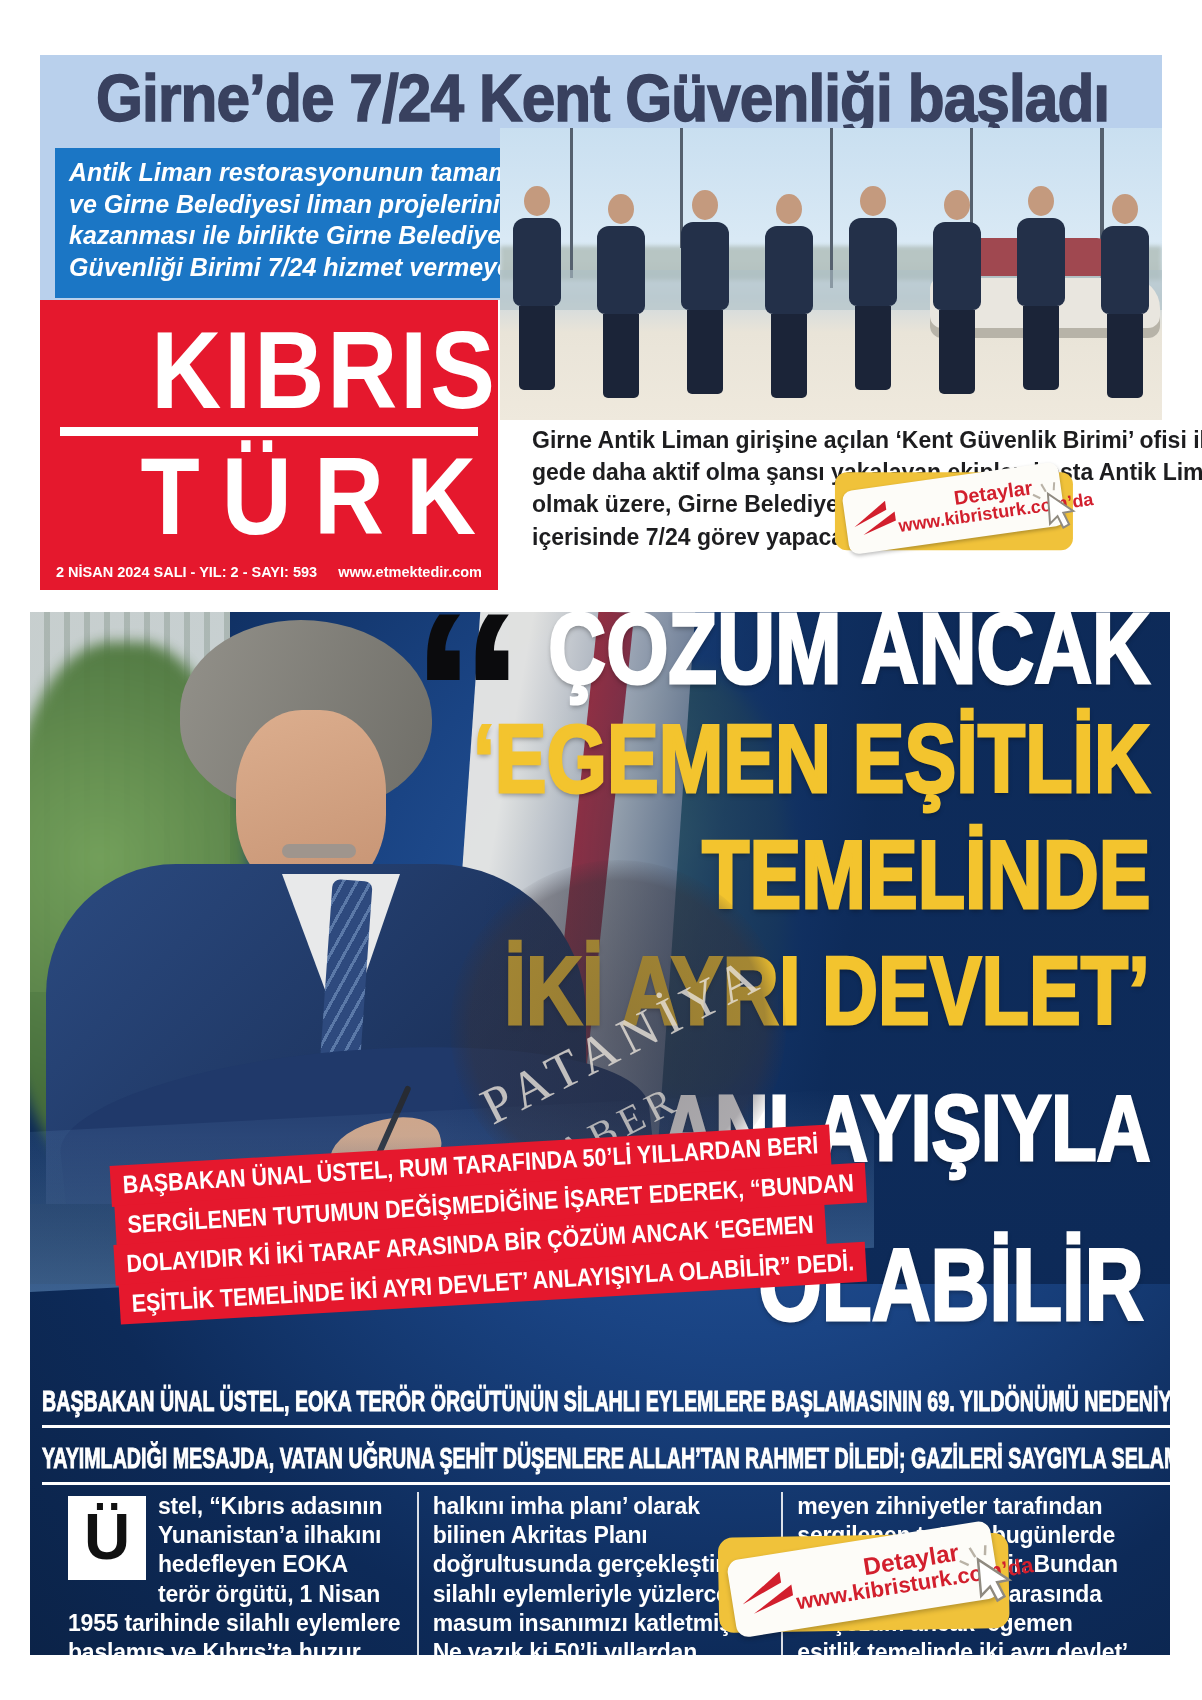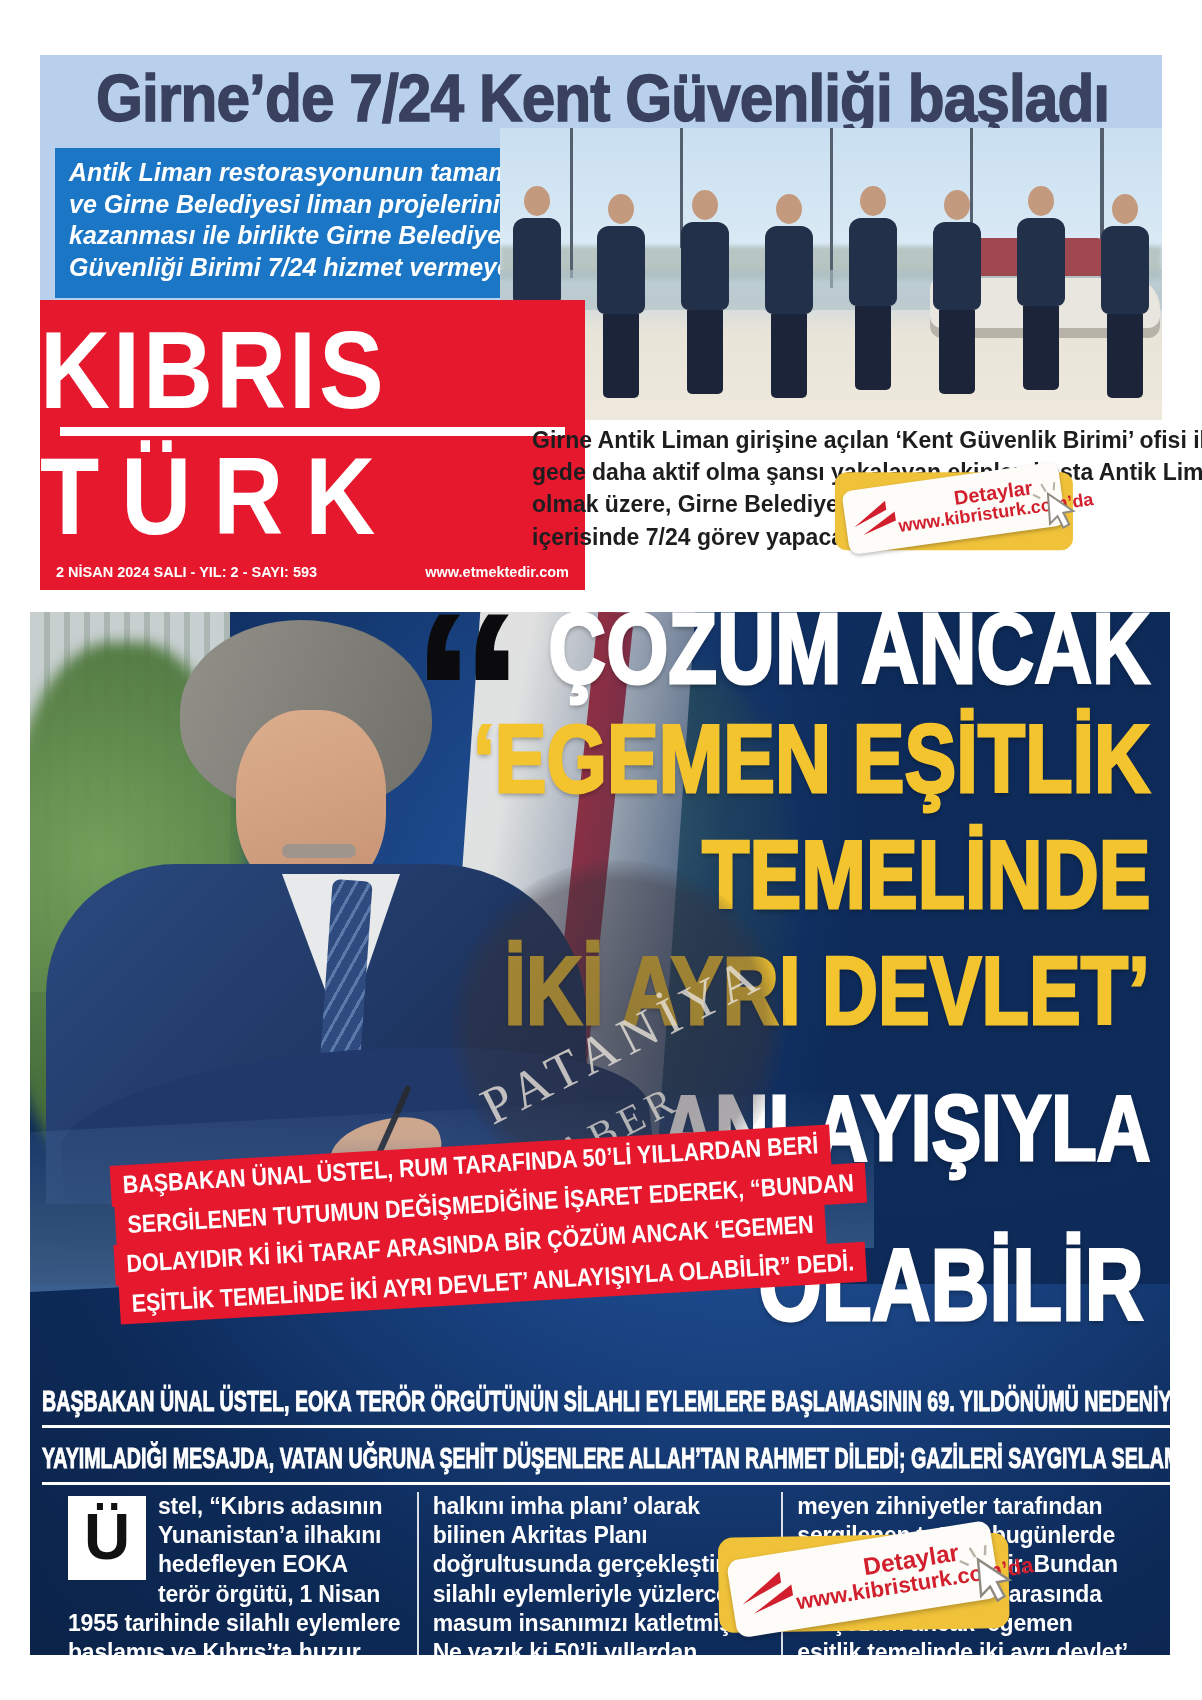--- a/index.html
+++ b/index.html
@@ -27,21 +27,21 @@
   .hull{position:absolute;left:430px;top:150px;width:230px;height:60px;background:#e9e6df;border-radius:10px 30px 12px 12px;box-shadow:inset 0 -10px 0 #b7b3a8;}
   .water{position:absolute;left:0;top:142px;width:100%;height:40px;background:#aebfc6;opacity:.6;}
   .officers{position:absolute;left:8px;top:58px;width:646px;height:220px;display:flex;justify-content:space-between;}
   .officer{width:58px;display:flex;flex-direction:column;align-items:center;}
   .officer .head{width:26px;height:30px;border-radius:50%;background:#c49a7e;}
   .officer .torso{width:48px;height:88px;background:#233049;border-radius:12px 12px 8px 8px;margin-top:2px;}
   .officer .legs{width:36px;height:84px;background:#1b2438;border-radius:0 0 5px 5px;}
   .officer:nth-child(2n){margin-top:8px;} .officer:nth-child(3n){margin-top:4px;}
 
   
-  .masthead{position:absolute;left:40px;top:300px;width:545px;height:290px;background:#e5182d;color:#fff;text-align:left;}
+  .masthead{position:absolute;left:40px;top:300px;width:458px;height:290px;background:#e5182d;color:#fff;text-align:right;}
   .mast-name1{font-weight:bold;font-size:97px;letter-spacing:3px;line-height:1;margin-top:16px;transform:scaleY(1.12);transform-origin:top;}
   .mast-rule{height:9px;background:#fff;margin:14px 20px 6px;}
   .mast-name2{font-weight:bold;font-size:97px;letter-spacing:22px;line-height:1;transform:scaleY(1.12);transform-origin:top;}
   .mast-bottom{position:absolute;left:16px;right:16px;bottom:10px;display:flex;justify-content:space-between;
     font-size:14.5px;font-weight:bold;}
 
   
   .caption{position:absolute;left:532px;top:424px;color:#1d1d1f;}
   .caption .ln{display:block;font-weight:bold;font-size:23px;line-height:1.40;white-space:nowrap;}
 

